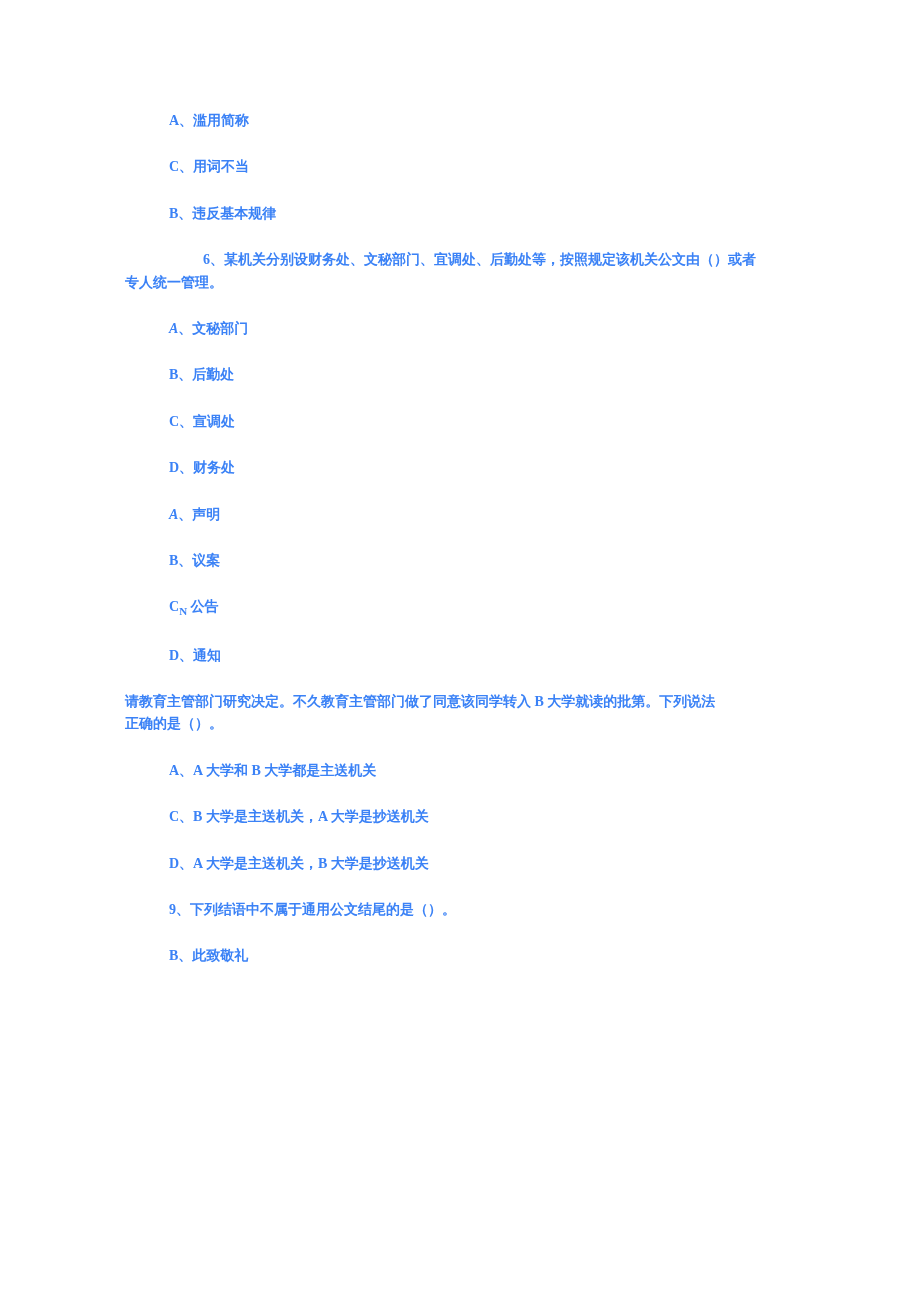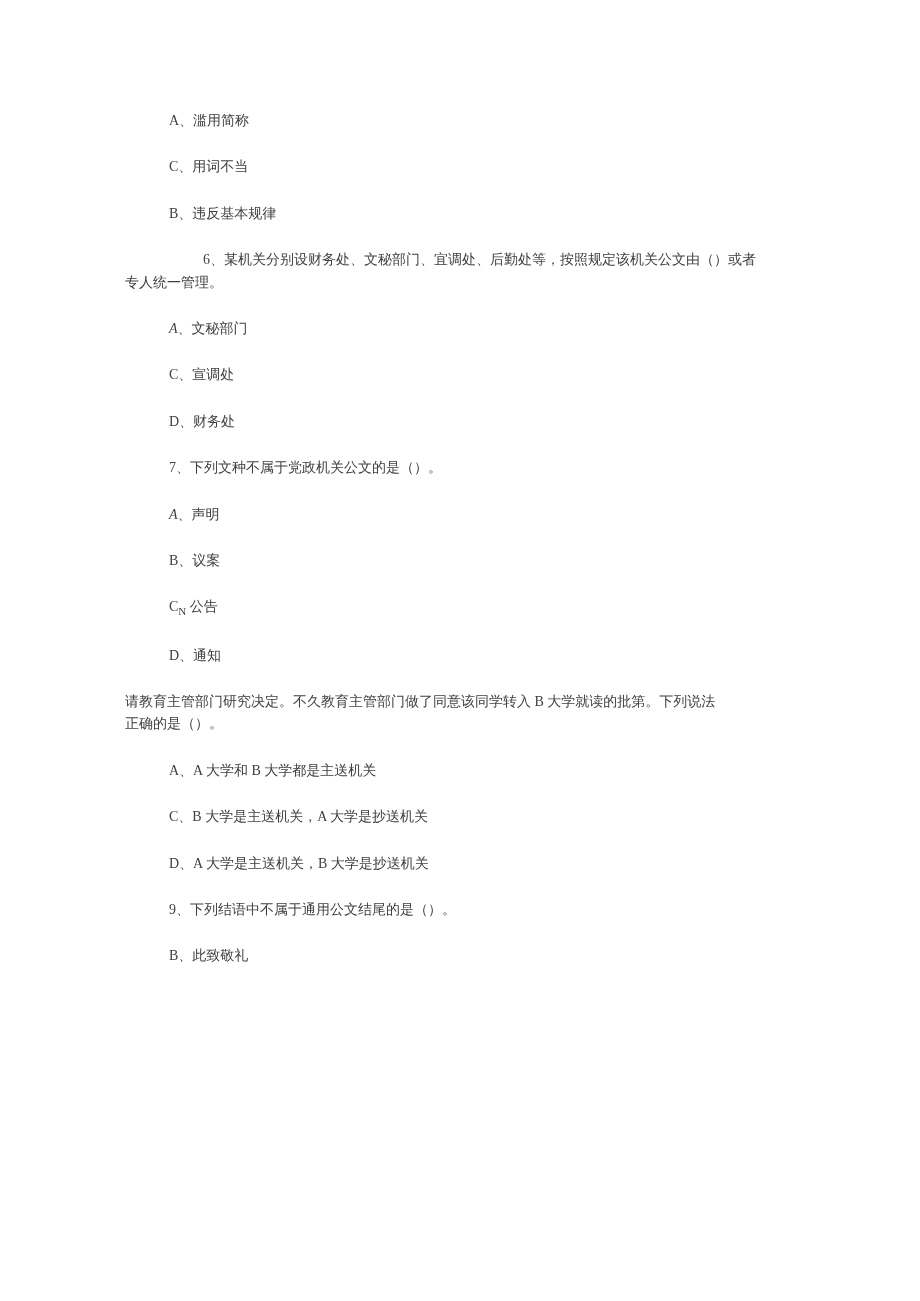--- a/index.html
+++ b/index.html
@@ -6,21 +6,22 @@
       margin: 0;
       padding: 0;
       background: #ffffff;
       font-family: "SimSun", "宋体", serif;
       width: 920px;
     }
     .page {
       padding: 110px 125px 80px 125px;
       font-size: 14px;
       line-height: 1.6;
-      color: #404040;
+      color: #3b82f6;
+      font-weight: bold;
     }
     .option {
       margin: 0 0 24px 44px;
     }
     .question {
       margin: 0 0 24px 44px;
       text-indent: 0;
     }
     .question-wrap {
       margin: 0 0 24px 0;
@@ -50,24 +51,24 @@
 
   <div class="option">A、滥用简称</div>
   <div class="option">C、用词不当</div>
   <div class="option">B、违反基本规律</div>
 
   <div class="question-wrap">
     <span class="first-line">6、某机关分别设财务处、文秘部门、宜调处、后勤处等，按照规定该机关公文由（）或者</span>
     <span class="wrap-line">专人统一管理。</span>
   </div>
   <div class="option"><span class="italic-a">A</span><span>、文秘部门</span></div>
+  <div class="option">B、后勤处</div>
   <div class="option">C、宣调处</div>
   <div class="option">D、财务处</div>
 
-  <div class="question">7、下列文种不属于党政机关公文的是（）。</div>
   <div class="option"><span class="italic-a">A</span><span>、声明</span></div>
   <div class="option">B、议案</div>
   <div class="option"><span>C</span><span class="sub">N</span><span> 公告</span></div>
   <div class="option">D、通知</div>
 
   <div class="question-wrap">
     <span class="wrap-line">请教育主管部门研究决定。不久教育主管部门做了同意该同学转入 B 大学就读的批第。下列说法</span>
     <span class="wrap-line">正确的是（）。</span>
   </div>
   <div class="option">A、A 大学和 B 大学都是主送机关</div>

